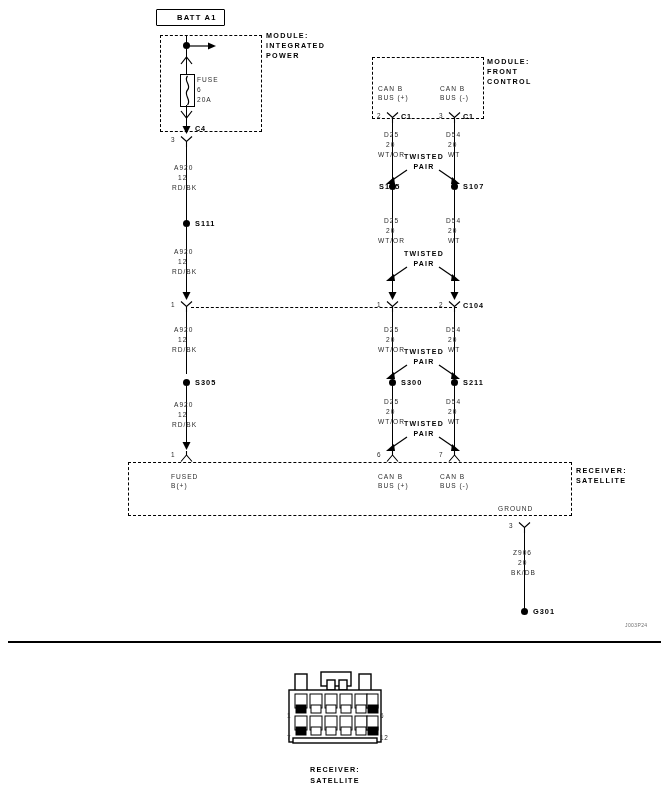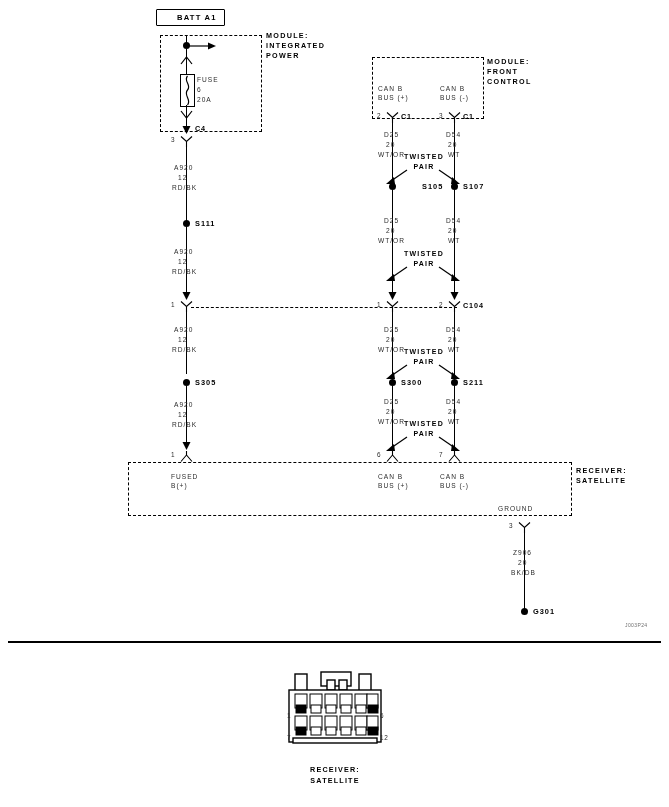--- a/index.html
+++ b/index.html
@@ -220,21 +220,21 @@
 <div class="abs" style="left:383px;top:168px;">
   <svg width="80" height="18" viewBox="0 0 80 18">
     <line x1="24" y1="2" x2="8" y2="13" stroke="#000" stroke-width="1.2"></line>
     <polygon points="3,16 11,9 12,16" fill="#000"></polygon>
     <line x1="56" y1="2" x2="72" y2="13" stroke="#000" stroke-width="1.2"></line>
     <polygon points="77,16 69,9 68,16" fill="#000"></polygon>
   </svg>
 </div>
 
 <div class="abs dot" style="left:389px;top:183px;"></div>
-<div class="abs splice-lbl" style="left:422px;top:182px;">S105</div>
+<div class="abs splice-lbl" style="left:379px;top:182px;">S105</div>
 <div class="abs dot" style="left:451px;top:183px;"></div>
 <div class="abs splice-lbl" style="left:463px;top:182px;">S107</div>
 
 <div class="abs vline" style="left:392px;top:190px;height:109px;"></div>
 <div class="abs lbl" style="left:384px;top:217px;">D25</div>
 <div class="abs lbl" style="left:386px;top:227px;">20</div>
 <div class="abs lbl" style="left:378px;top:237px;">WT/OR</div>
 
 <div class="abs vline" style="left:454px;top:190px;height:109px;"></div>
 <div class="abs lbl" style="left:446px;top:217px;">D54</div>

